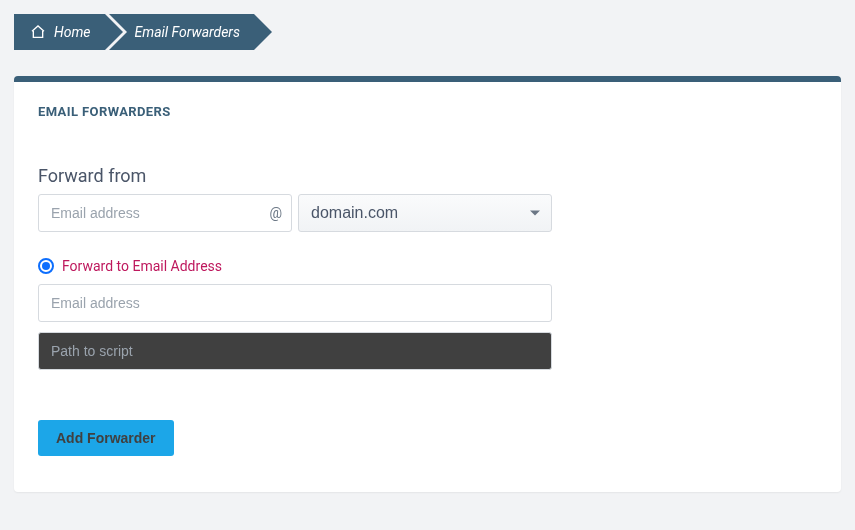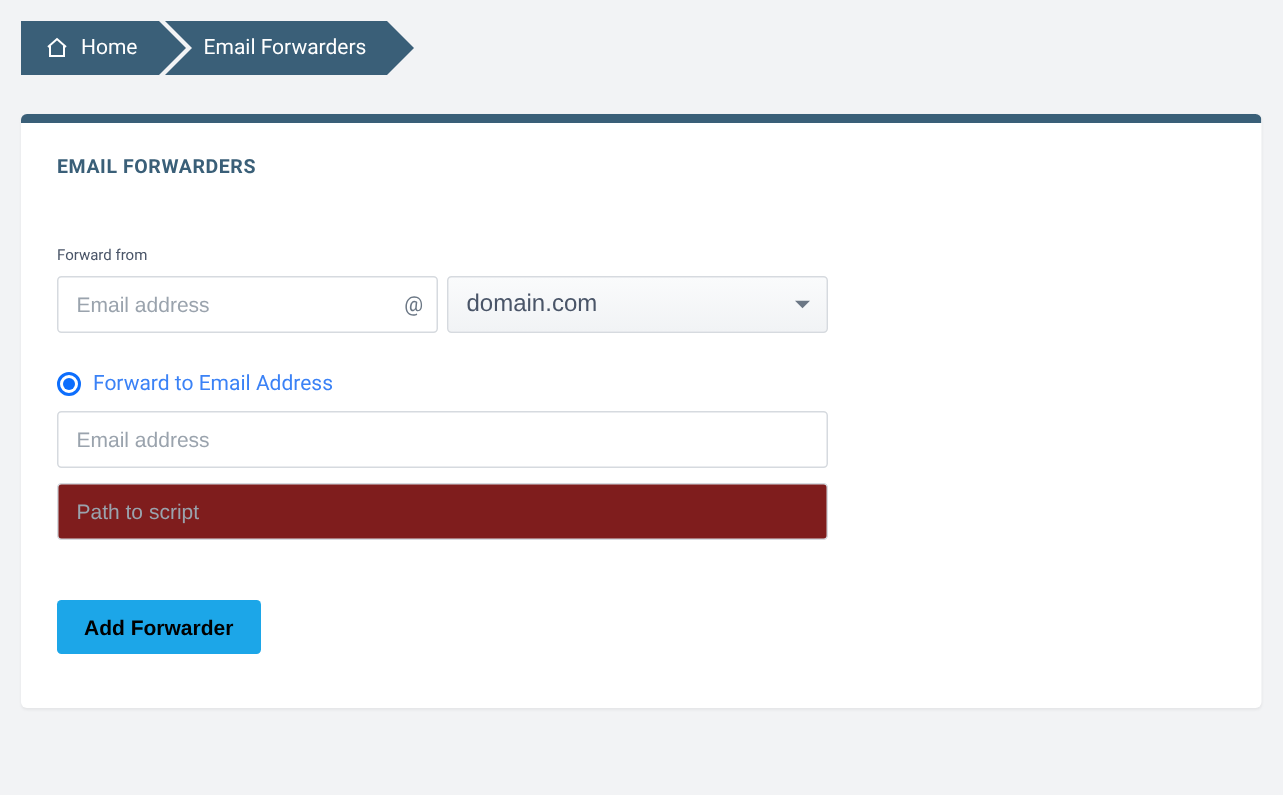--- a/index.html
+++ b/index.html
@@ -19,20 +19,21 @@
   .crumb {
     position: relative;
     height: 36px;
     display: flex;
     align-items: center;
     color: #fff;
     font-size: 14px;
     padding: 0 14px 0 26px;
     background: #3a5f78;
     margin-right: 4px;
+    font-style: italic;
   }
   .crumb:first-child { padding-left: 16px; }
   .crumb::after {
     content: "";
     position: absolute;
     right: -18px; top: 0;
     border-top: 18px solid transparent;
     border-bottom: 18px solid transparent;
     border-left: 18px solid #3a5f78;
     z-index: 2;
@@ -56,21 +57,21 @@
     padding: 22px 24px 36px 24px;
     box-shadow: 0 1px 2px rgba(0,0,0,0.06);
   }
   .panel-title {
     color: #3a5f78;
     font-size: 13px;
     font-weight: 700;
     letter-spacing: 0.4px;
   }
   .form-section { margin-top: 46px; max-width: 520px; }
-  .label { color: #4a5568; font-size: 10px; margin-bottom: 8px; display: block; }
+  .label { color: #4a5568; font-size: 18px; margin-bottom: 8px; display: block; }
   .row-inline { display: flex; gap: 6px; }
   .input-wrap { position: relative; flex: 0 0 254px; }
   .text-input {
     width: 100%;
     height: 38px;
     border: 1px solid #d6dadf;
     border-radius: 3px;
     padding: 0 30px 0 12px;
     font-size: 14px;
     color: #4a5568;
@@ -122,42 +123,42 @@
   }
   .radio:checked { border-color: #0d6efd; }
   .radio:checked::after {
     content: "";
     position: absolute;
     left: 2px; top: 2px;
     width: 8px; height: 8px;
     background: #0d6efd;
     border-radius: 50%;
   }
-  .radio-label { color: #3b82f6; font-size: 14px; cursor: pointer; }
+  .radio-label { color: #be185d; font-size: 14px; cursor: pointer; }
   .info-icon {
     width: 14px; height: 14px;
     display: inline-flex;
     color: #3a5f78;
   }
   .full-input {
     width: 514px;
     height: 38px;
     border: 1px solid #d6dadf;
     border-radius: 3px;
     padding: 0 12px;
     font-size: 14px;
     color: #4a5568;
     margin-top: 10px;
   }
   .full-input::placeholder { color: #9aa3ad; }
-  .full-input.disabled { background: #7f1d1d; color: #9aa3ad; }
+  .full-input.disabled { background: #404040; color: #9aa3ad; }
   .btn-primary {
-    margin-top: 40px;
+    margin-top: 50px;
     background: #1ca6e8;
-    color: #000000;
+    color: #404040;
     border: none;
     border-radius: 3px;
     height: 36px;
     padding: 0 18px;
     font-size: 14px;
     font-weight: 600;
     cursor: pointer;
   }
 </style>
 </head>

